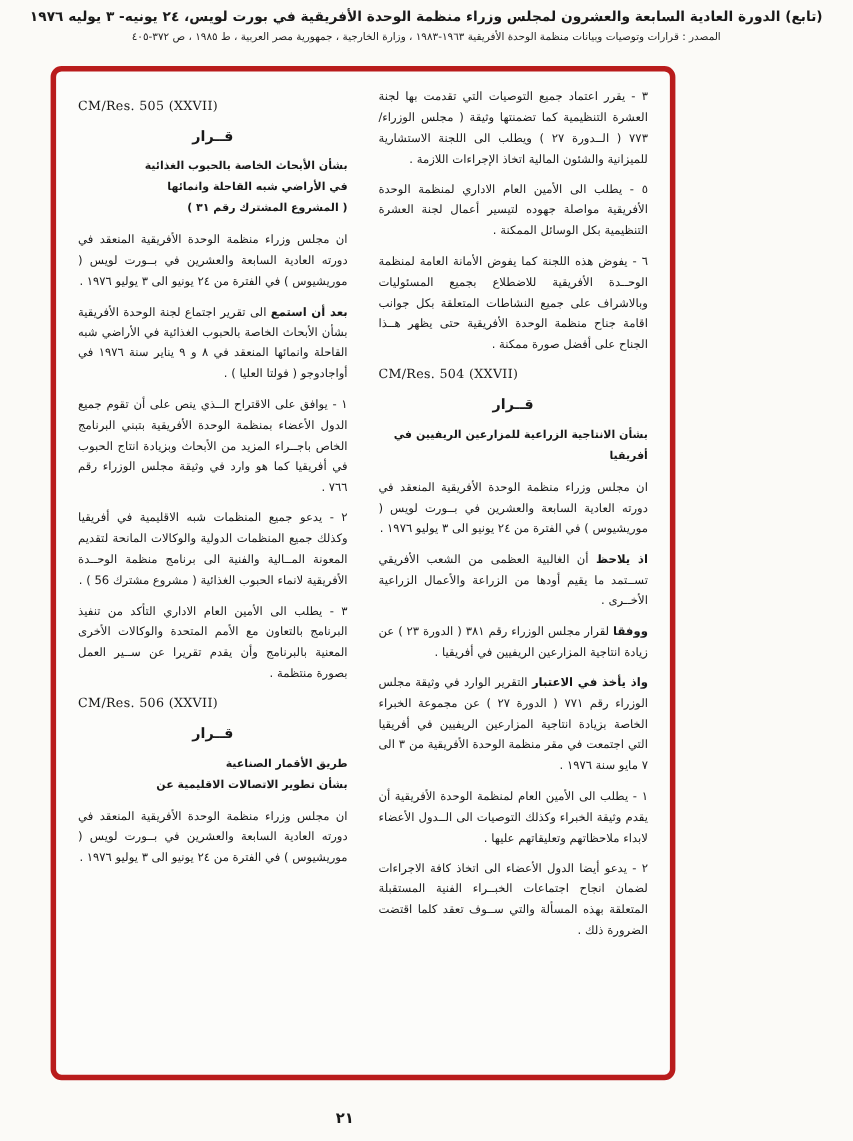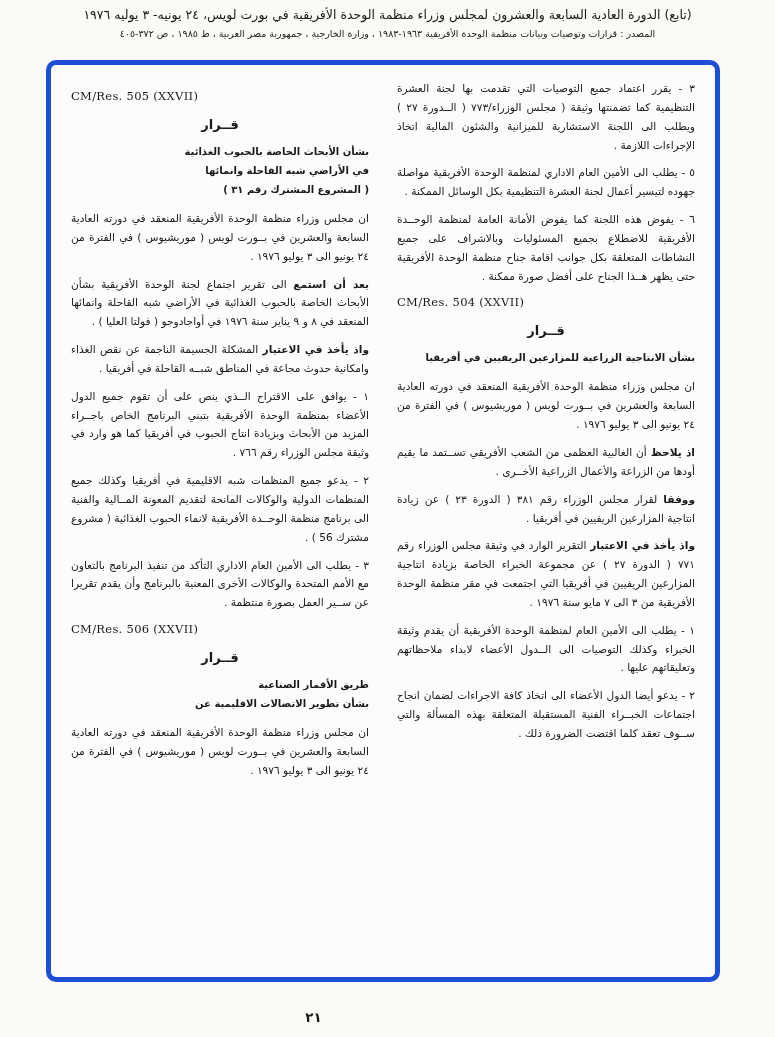--- a/index.html
+++ b/index.html
@@ -9,30 +9,30 @@
     font-family:"DejaVu Sans", sans-serif;
     color:#191919;
     position:relative;
     overflow:hidden;
   }
   .page-header{
     position:absolute;top:6px;left:0;width:775px;
     text-align:center;direction:rtl;
   }
   .header-line1{
-    font-size:12.5px;font-weight:normal;line-height:1.5;
+    font-size:12.5px;font-weight:bold;line-height:1.5;
   }
   .header-line2{
     font-size:9.5px;margin-top:3px;color:#222;
   }
   .frame{
     position:absolute;
     left:46px;top:60px;
-    width:674px;height:922px;
-    border:5px solid #1d4ed8;
+    width:568px;height:922px;
+    border:5px solid #b91c1c;
     border-radius:10px;
     background:#fcfcfa;
     box-sizing:border-box;
     overflow:hidden;
   }
   .columns{
     direction:rtl;
     display:flex;
     gap:28px;
     padding:14px 20px 10px 20px;
@@ -101,21 +101,20 @@
     <div class="col">
         <div class="blk-ref">CM/Res. 505 (XXVII)</div>
         <div class="blk-title">قــرار</div>
         <div class="blk-subtitle">
           <div>بشأن الأبحاث الخاصة بالحبوب الغذائية</div>
           <div>في الأراضي شبه القاحلة وانمائها</div>
           <div>( المشروع المشترك رقم ٣١ )</div>
         </div>
         <div class="blk-para">ان مجلس وزراء منظمة الوحدة الأفريقية المنعقد في دورته العادية السابعة والعشرين في بــورت لويس ( موريشيوس ) في الفترة من ٢٤ يونيو الى ٣ يوليو ١٩٧٦ .</div>
         <div class="blk-para"><span class="lead">بعد أن استمع</span> الى تقرير اجتماع لجنة الوحدة الأفريقية بشأن الأبحاث الخاصة بالحبوب الغذائية في الأراضي شبه القاحلة وانمائها المنعقد في ٨ و ٩ يناير سنة ١٩٧٦ في أواجادوجو ( فولتا العليا ) .</div>
-        <div class="blk-para"><span class="lead">واذ يأخذ في الاعتبار</span> المشكلة الجسيمة الناجمة عن نقص الغذاء وامكانية حدوث مجاعة في المناطق شبــه القاحلة في أفريقيا .</div>
         <div class="blk-para">١ - يوافق على الاقتراح الــذي ينص على أن تقوم جميع الدول الأعضاء بمنظمة الوحدة الأفريقية بتبني البرنامج الخاص باجــراء المزيد من الأبحاث وبزيادة انتاج الحبوب في أفريقيا كما هو وارد في وثيقة مجلس الوزراء رقم ٧٦٦ .</div>
         <div class="blk-para">٢ - يدعو جميع المنظمات شبه الاقليمية في أفريقيا وكذلك جميع المنظمات الدولية والوكالات المانحة لتقديم المعونة المــالية والفنية الى برنامج منظمة الوحــدة الأفريقية لانماء الحبوب الغذائية ( مشروع مشترك 56 ) .</div>
         <div class="blk-para">٣ - يطلب الى الأمين العام الاداري التأكد من تنفيذ البرنامج بالتعاون مع الأمم المتحدة والوكالات الأخرى المعنية بالبرنامج وأن يقدم تقريرا عن ســير العمل بصورة منتظمة .</div>
         <div class="blk-ref">CM/Res. 506 (XXVII)</div>
         <div class="blk-title">قــرار</div>
         <div class="blk-subtitle">
           <div>طريق الأقمار الصناعية</div>
           <div>بشأن تطوير الاتصالات الاقليمية عن</div>
         </div>
         <div class="blk-para">ان مجلس وزراء منظمة الوحدة الأفريقية المنعقد في دورته العادية السابعة والعشرين في بــورت لويس ( موريشيوس ) في الفترة من ٢٤ يونيو الى ٣ يوليو ١٩٧٦ .</div>

